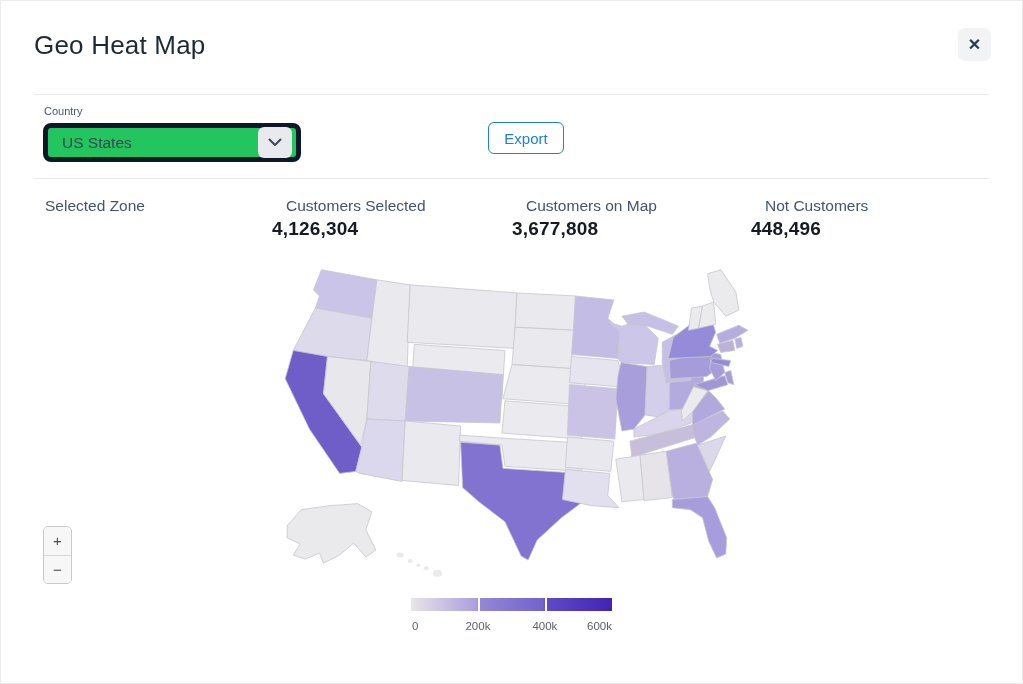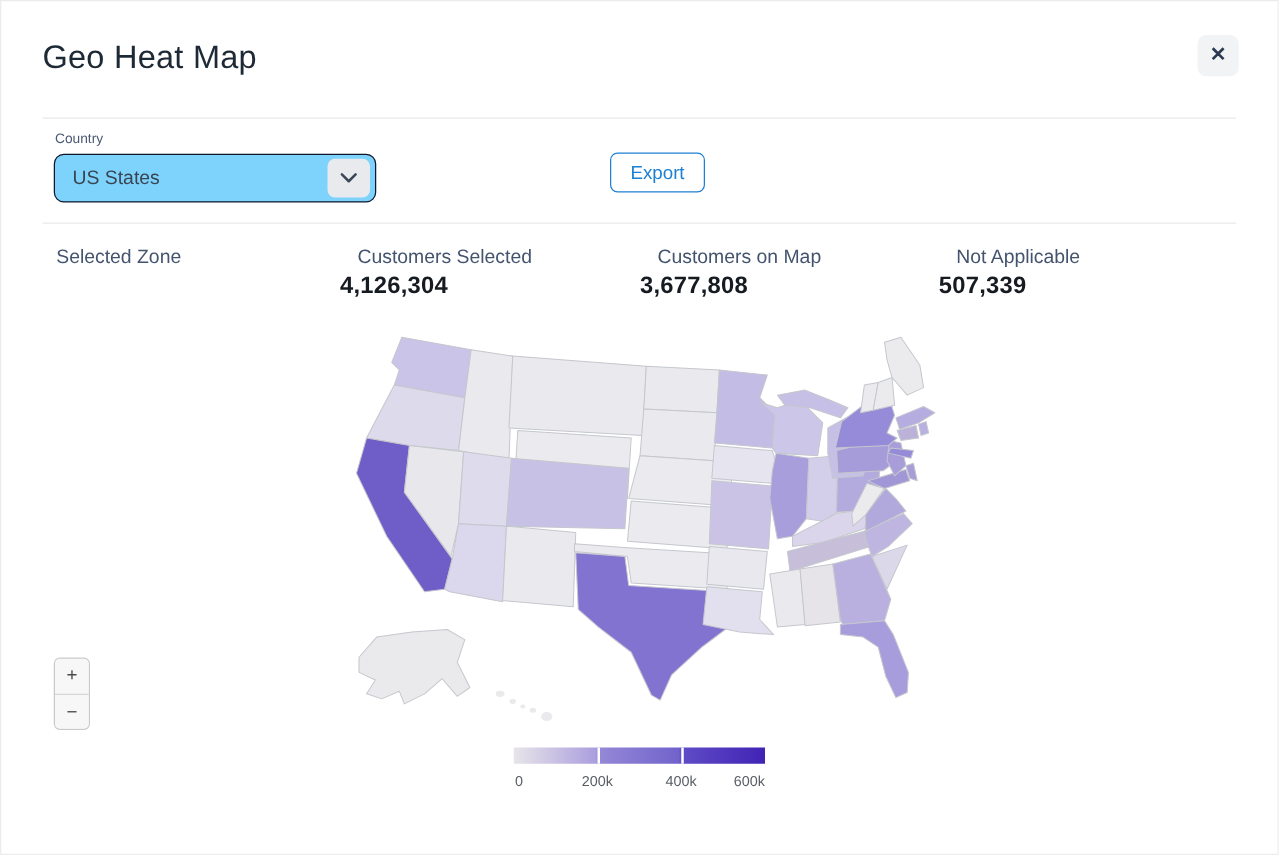--- a/index.html
+++ b/index.html
@@ -15,21 +15,21 @@
     background:#f2f3f5; border:none; border-radius:7px; cursor:pointer;
     color:#2b3a51; font-size:16px; font-weight:700; line-height:33px; text-align:center;
   }
   .divider { position:absolute; left:33px; right:33px; height:1px; background:#e7e9eb; }
   .divider.d1 { top:93px; }
   .divider.d2 { top:177px; }
   
   .country-label { position:absolute; left:43px; top:104px; font-size:11px; color:#4a5a73; }
   .select-box {
     position:absolute; left:42px; top:122px; width:258px; height:39px;
-    border:1px solid #0f172a; border-radius:8px; background:#7dd3fc;
+    border:5px solid #0f172a; border-radius:8px; background:#22c55e;
     display:flex; align-items:center; cursor:pointer;
   }
   .select-value { font-size:15.5px; color:#3a4553; padding-left:14px; flex:1; }
   .select-chevron {
     width:34px; height:31px; margin-right:4px; background:#e8eaee; border-radius:6px;
     display:flex; align-items:center; justify-content:center;
   }
   .btn-primary {
     position:absolute; left:341px; top:121px; width:104px; height:40px;
     background:#1e80d4; color:#fff; border:none; border-radius:6px;
@@ -97,22 +97,22 @@
   </div>
   <div class="stat s1">
     <div class="lbl">Customers Selected</div>
     <div class="val">4,126,304</div>
   </div>
   <div class="stat s2">
     <div class="lbl">Customers on Map</div>
     <div class="val">3,677,808</div>
   </div>
   <div class="stat s3">
-    <div class="lbl">Not Applicable</div>
-    <div class="val">507,339</div>
+    <div class="lbl">Not Customers</div>
+    <div class="val">448,496</div>
   </div>
 
   <div class="zoom-ctrl">
     <button>+</button>
     <button>−</button>
   </div>
 
   <div class="map-wrap">
     <svg viewBox="0 0 490 330">
       <g>

